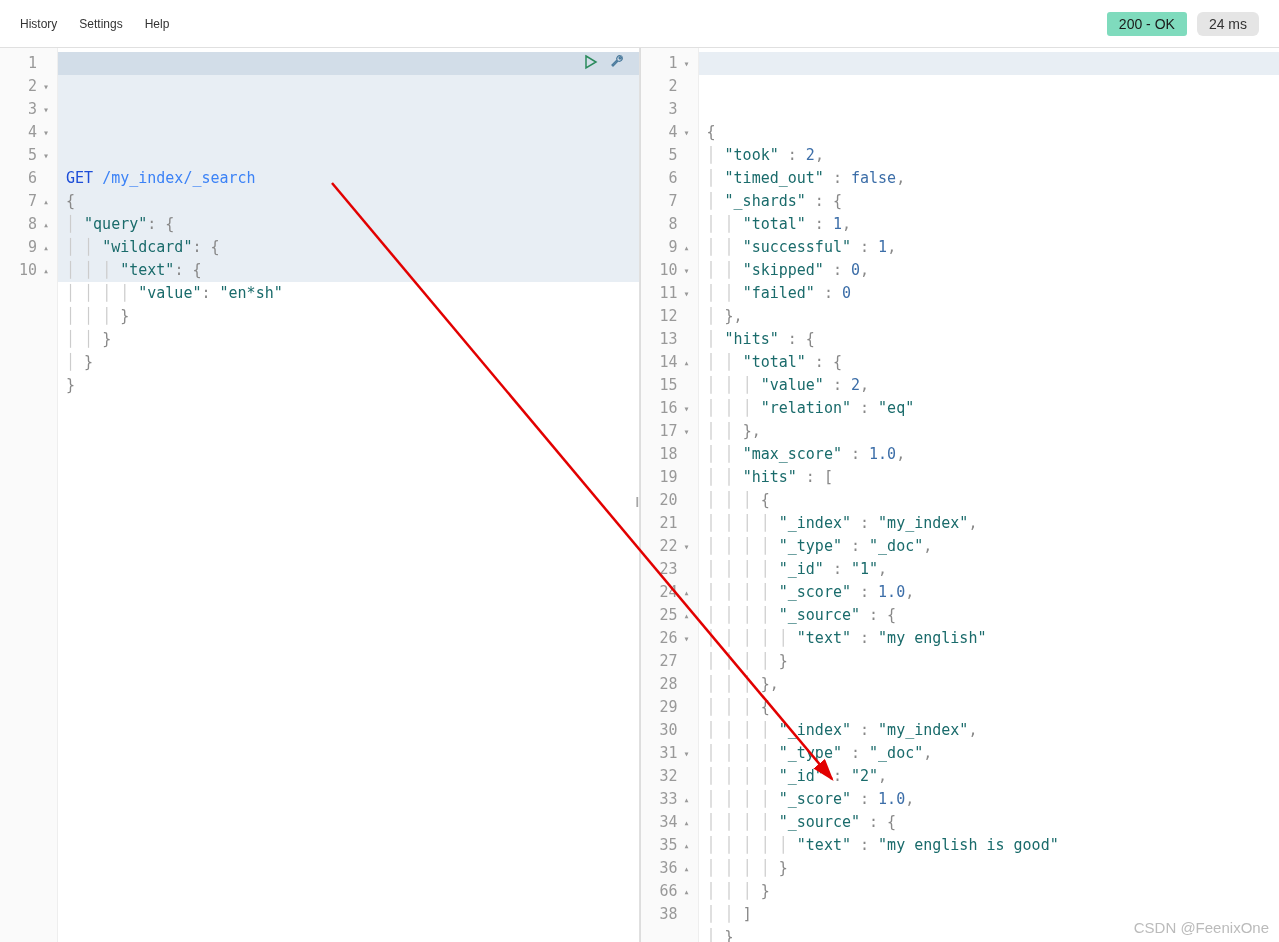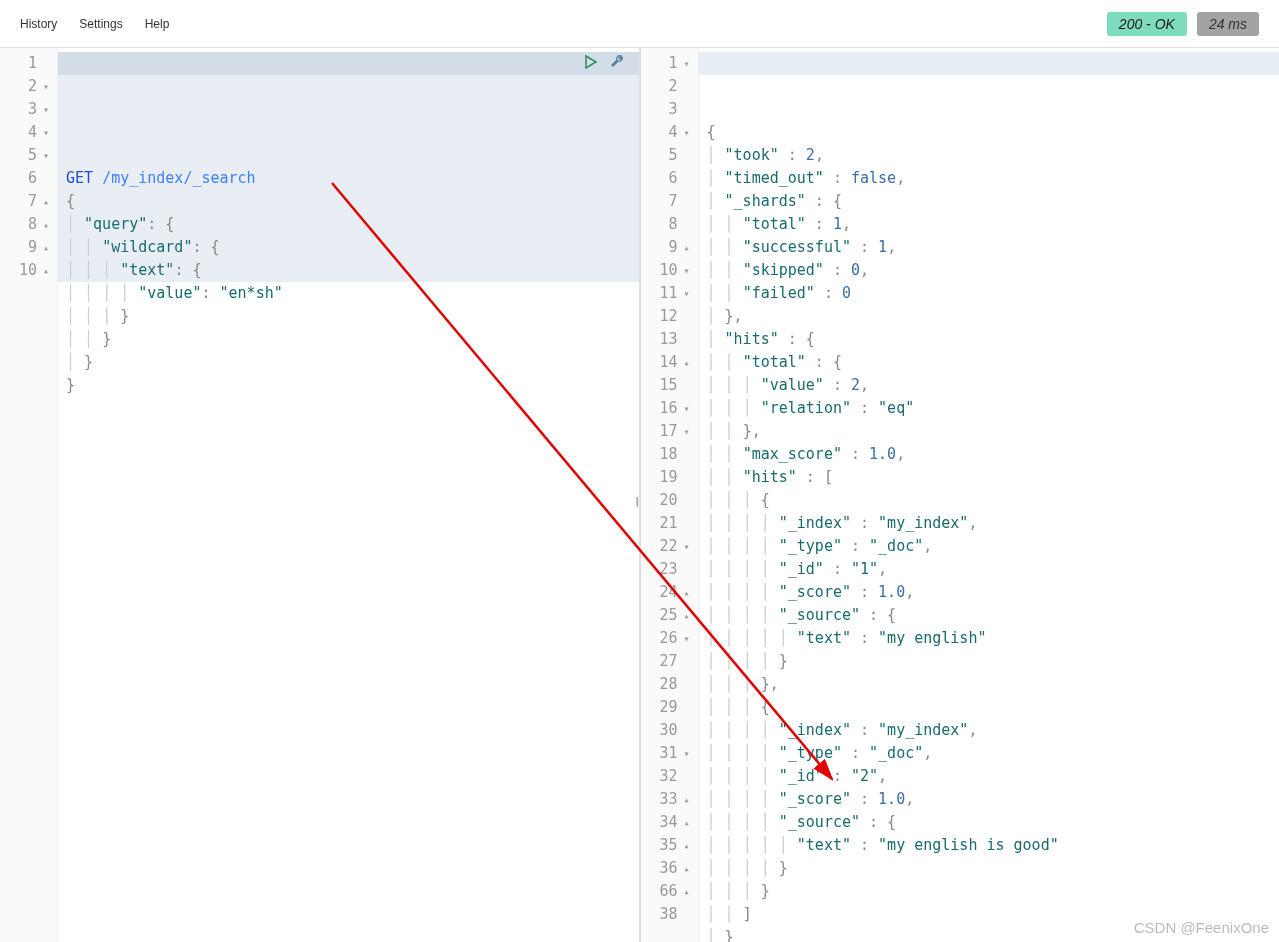--- a/index.html
+++ b/index.html
@@ -22,24 +22,23 @@
       height: 48px;
     }
     .toolbar-left { display: flex; gap: 22px; }
     .toolbar-left span { color: #333; cursor: pointer; font-size: 12px; }
     .toolbar-right { display: flex; gap: 10px; align-items: center; }
     .status-badge {
       padding: 4px 12px;
       border-radius: 3px;
       font-size: 14px;
       font-weight: 400;
-      font-style: italic;
     }
     .status-ok { background: #7fdbbd; color: #1a1a1a; }
-    .status-time { background: #a3a3a3; color: #333; }
+    .status-time { background: #e5e5e5; color: #333; border-radius: 6px; }
     .panes {
       display: flex;
       height: calc(100% - 48px);
       position: relative;
     }
     .pane {
       flex: 1;
       display: flex;
       position: relative;
       overflow: hidden;

